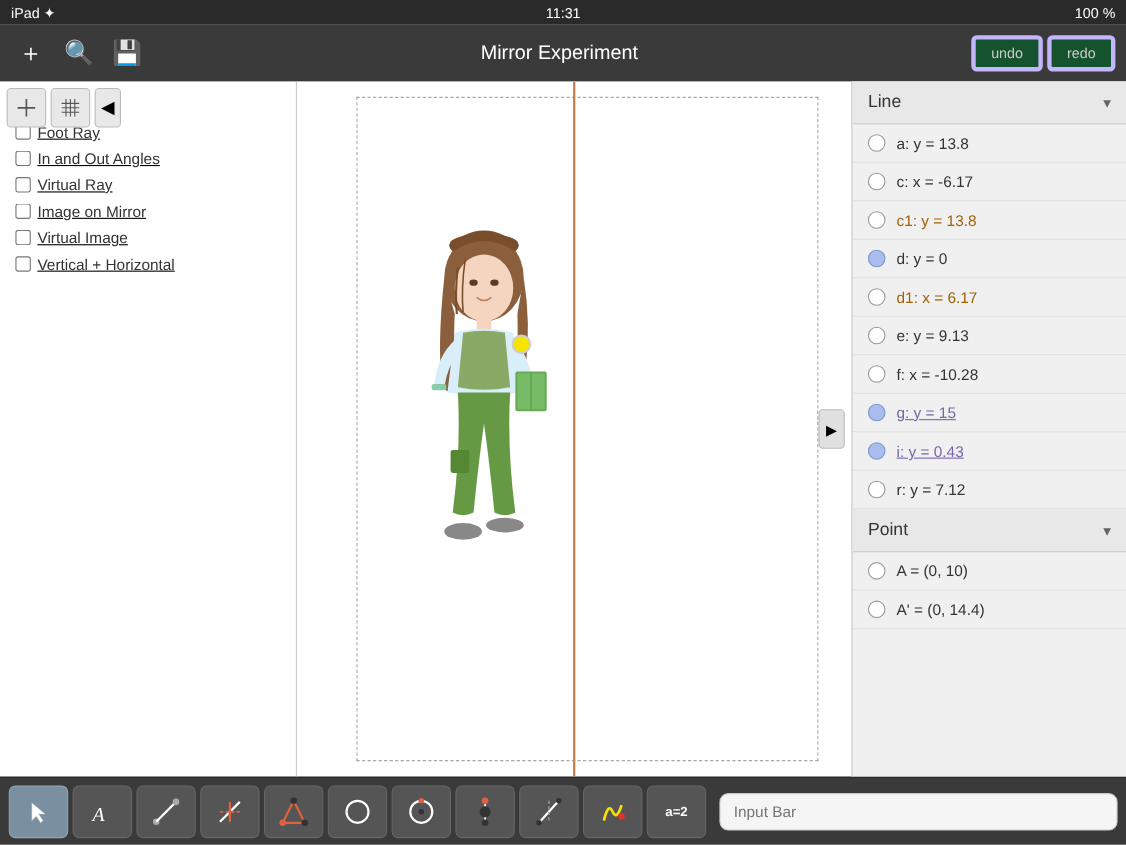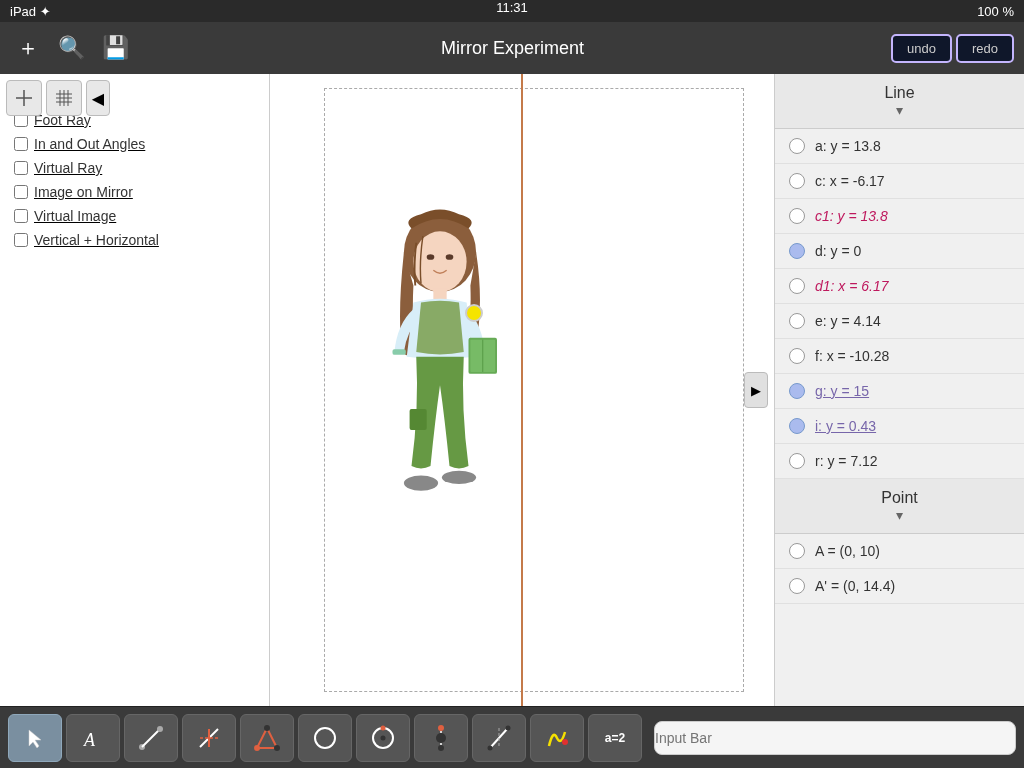--- a/index.html
+++ b/index.html
@@ -4,20 +4,21 @@
   <style>
     * { box-sizing: border-box; margin: 0; padding: 0; }
     body { font-family: -apple-system, 'Helvetica Neue', Arial, sans-serif; background: #d0d0d0; width: 1024px; height: 768px; overflow: hidden; }
 
     
     #status-bar {
       background: #2a2a2a;
       color: white;
       height: 22px;
       display: flex;
+      align-items: center;
       justify-content: space-between;
       padding: 0 10px;
       font-size: 13px;
     }
     .status-left, .status-right { display: flex; align-items: center; gap: 6px; }
     .status-center { position: absolute; left: 50%; transform: translateX(-50%); font-size: 13px; }
 
     
     #toolbar {
       background: #3a3a3a;
@@ -30,21 +31,21 @@
     .toolbar-btn {
       background: none; border: none; color: white; font-size: 22px; cursor: pointer; width: 36px; height: 36px; display: flex; align-items: center; justify-content: center;
     }
     .toolbar-title {
       flex: 1; text-align: center; color: white; font-size: 18px; font-weight: 400;
     }
     .undo-redo {
       display: flex; gap: 4px;
     }
     .undo-redo-btn {
-      background: #0f172a; border: 2px solid #c4b5fd; color: #ccc; padding: 5px 14px; border-radius: 5px; font-size: 13px; cursor: pointer;
+      background: #14532d; border: 4px solid #c4b5fd; color: #ccc; padding: 5px 14px; border-radius: 5px; font-size: 13px; cursor: pointer;
     }
 
     
     #main-area {
       display: flex;
       height: calc(768px - 22px - 52px - 62px);
     }
 
     
     #left-panel {
@@ -174,21 +175,20 @@
     .panel-section-header {
       display: flex;
       align-items: center;
       justify-content: space-between;
       padding: 10px 14px;
       background: #e8e8e8;
       border-bottom: 1px solid #ccc;
       font-size: 16px;
       font-weight: 400;
       color: #333;
-      flex-direction: column;
     }
     .panel-section-header .chevron { font-size: 14px; color: #666; }
 
     .line-item {
       display: flex;
       align-items: center;
       gap: 10px;
       padding: 9px 14px;
       border-bottom: 1px solid #e0e0e0;
       font-size: 14px;
@@ -200,21 +200,21 @@
       border: 1.5px solid #999;
       background: white;
       flex-shrink: 0;
       display: flex; align-items: center; justify-content: center;
     }
     .radio-circle.filled-blue {
       border-color: #7799cc;
       background: #aabbee;
     }
     .line-label { color: #333; }
-    .line-label.blue { color: #be185d; font-style: italic; }
+    .line-label.blue { color: #a16207; }
     .line-label.purple { color: #7766aa; text-decoration: underline; }
 
     
     #bottom-toolbar {
       background: #3a3a3a;
       height: 62px;
       display: flex;
       align-items: center;
       padding: 0 8px;
       gap: 4px;
@@ -241,21 +241,21 @@
 
     #input-bar-container {
       flex: 1;
       margin-left: 8px;
     }
     #input-bar {
       width: 100%;
       background: #f5f5f5;
       border: 1px solid #ccc;
       border-radius: 8px;
-      padding: 8px 0;
+      padding: 8px 12px;
       font-size: 14px;
       color: #0369a1;
     }
 
     
     .char-svg {
       width: 200px;
       height: 380px;
     }
   </style>
@@ -416,21 +416,21 @@
     <div class="line-item">
       <div class="radio-circle filled-blue"></div>
       <span class="line-label">d: y = 0</span>
     </div>
     <div class="line-item">
       <div class="radio-circle"></div>
       <span class="line-label blue">d1: x = 6.17</span>
     </div>
     <div class="line-item">
       <div class="radio-circle"></div>
-      <span class="line-label">e: y = 4.14</span>
+      <span class="line-label">e: y = 9.13</span>
     </div>
     <div class="line-item">
       <div class="radio-circle"></div>
       <span class="line-label">f: x = -10.28</span>
     </div>
     <div class="line-item">
       <div class="radio-circle filled-blue"></div>
       <span class="line-label purple">g: y = 15</span>
     </div>
     <div class="line-item">

